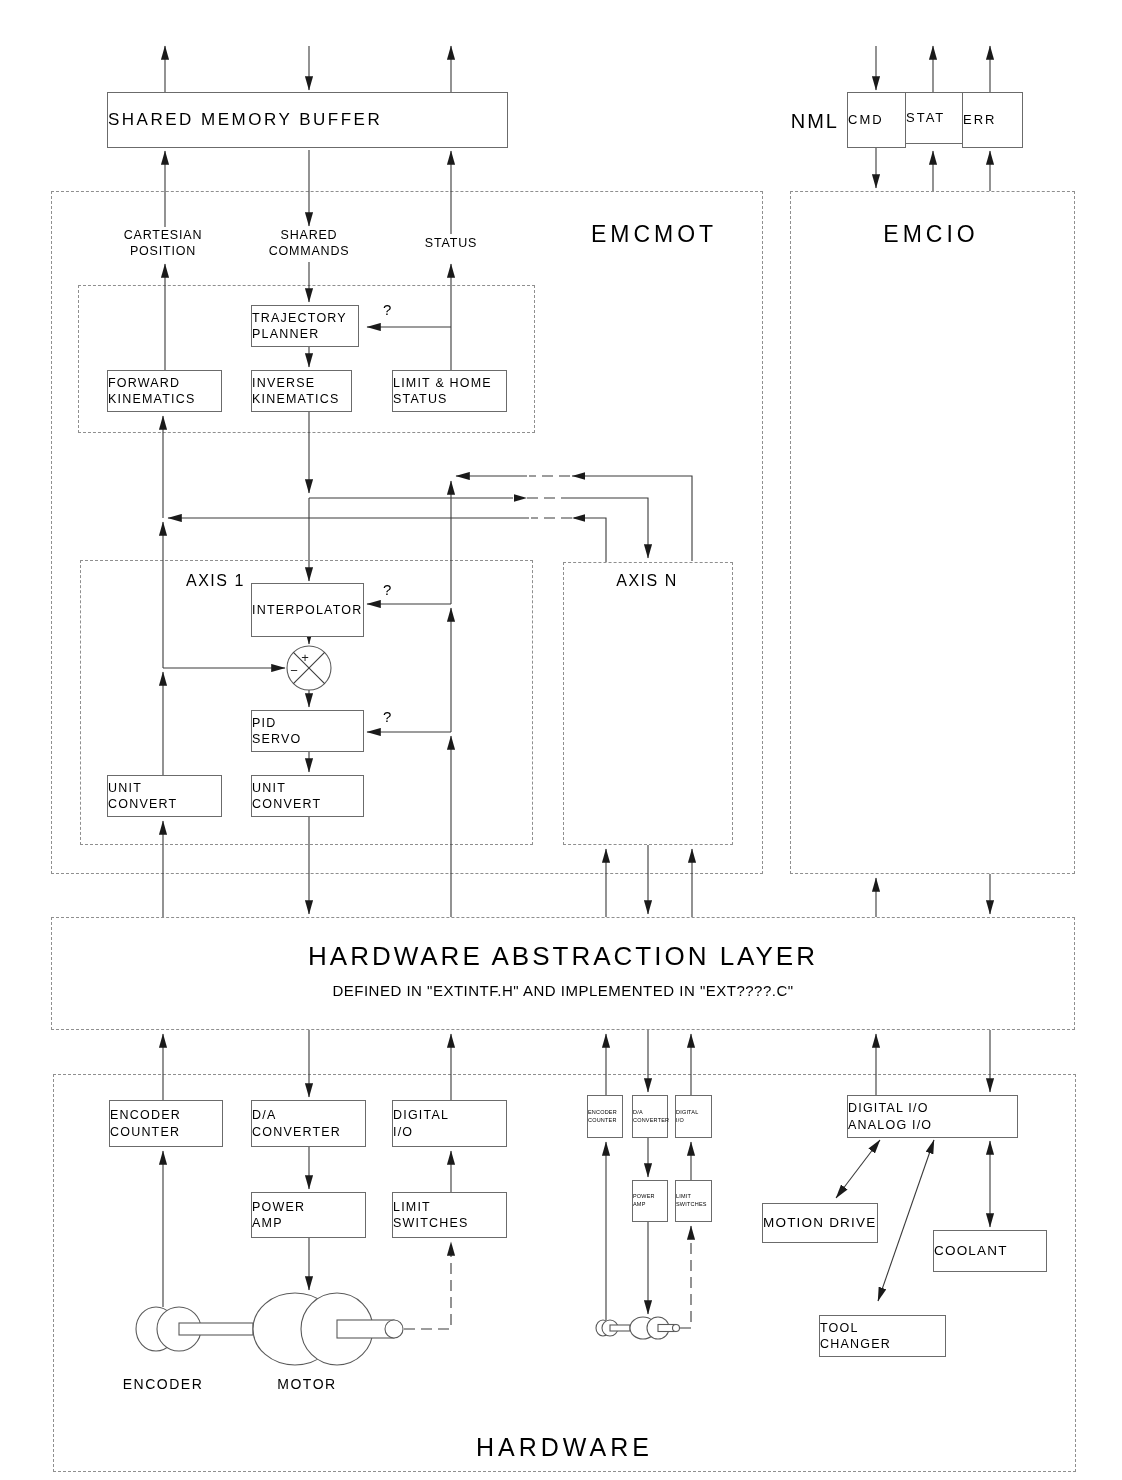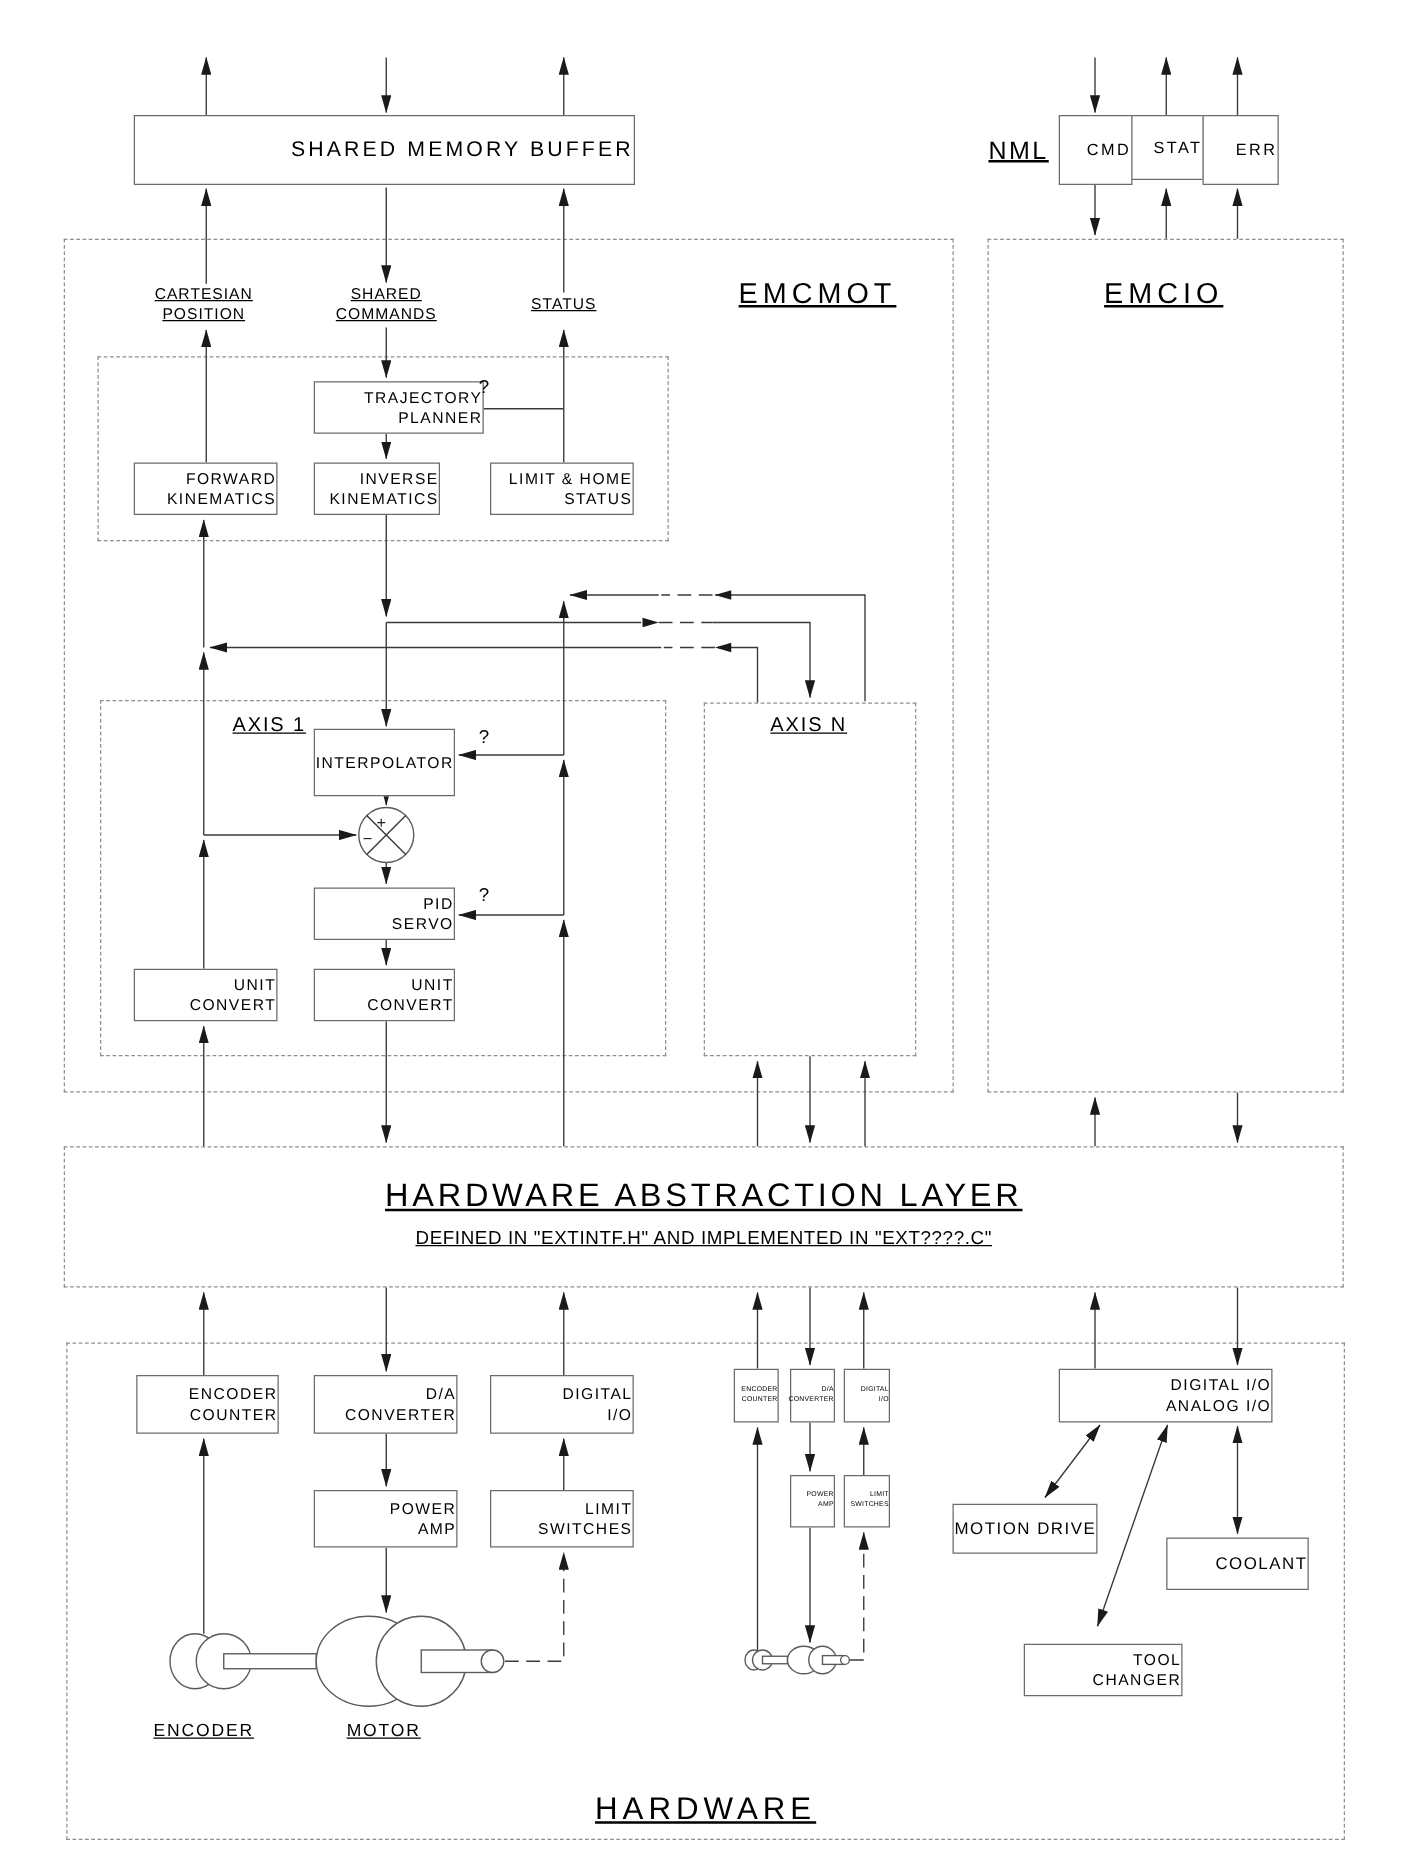--- a/index.html
+++ b/index.html
@@ -4,24 +4,24 @@
 <style>
   html,body{margin:0;padding:0;background:#fff;}
   #stage{position:relative;width:1122px;height:1480px;background:#fff;
          font-family:"Liberation Sans",sans-serif;color:#000;overflow:hidden;}
   #stage svg{position:absolute;left:0;top:0;}
   .ln{stroke:#3a3a3a;stroke-width:1.1;fill:none;}
   .dash{stroke-dasharray:11 6;}
   .shape{stroke:#5a5a5a;stroke-width:1.1;fill:#fff;}
   .region{position:absolute;border:1px dashed #8f8f8f;box-sizing:border-box;}
   .box{position:absolute;border:1px solid #6b6b6b;background:#fff;box-sizing:border-box;
-       display:flex;flex-direction:column;align-items:flex-end;justify-content:center;
+       display:flex;flex-direction:column;align-items:flex-start;justify-content:center;
        text-align:center;font-size:12.5px;letter-spacing:1.2px;line-height:1.3;white-space:nowrap;}
   .box.small{font-size:5.5px;letter-spacing:0.2px;line-height:1.4;}
-  .lbl{position:absolute;text-align:center;line-height:1.25;white-space:nowrap;text-decoration:underline;}
+  .lbl{position:absolute;text-align:center;line-height:1.25;white-space:nowrap;}
   .sig{font-size:12.5px;letter-spacing:0.8px;}
   .title-big{font-size:23px;letter-spacing:4px;}
   .qmark{position:absolute;font-size:15px;letter-spacing:0;}
   .sumtext{font-family:"Liberation Sans",sans-serif;font-size:13px;fill:#222;}
 </style>
 </head>
 <body>
 
 <div id="stage">
 
@@ -184,21 +184,21 @@
     <div>CARTESIAN</div>
     <div>POSITION</div>
   </div>
   <div class="lbl sig" style="left:249px;top:228px;width:120px">
     <div>SHARED</div>
     <div>COMMANDS</div>
   </div>
   <div class="lbl sig" style="left:391px;top:236px;width:120px">
     <span>STATUS</span></div>
 
-  <div class="box" style="left:251px;top:305px;width:136px;height:42px">
+  <div class="box" style="left:251px;top:305px;width:108px;height:42px">
     <span>TRAJECTORY</span>
     <span>PLANNER</span>
   </div>
   <div class="qmark" style="left:383px;top:301px">
     <span>?</span></div>
   <div class="box" style="left:107px;top:370px;width:115px;height:42px">
     <span>FORWARD</span>
     <span>KINEMATICS</span>
   </div>
   <div class="box" style="left:251px;top:370px;width:101px;height:42px">

